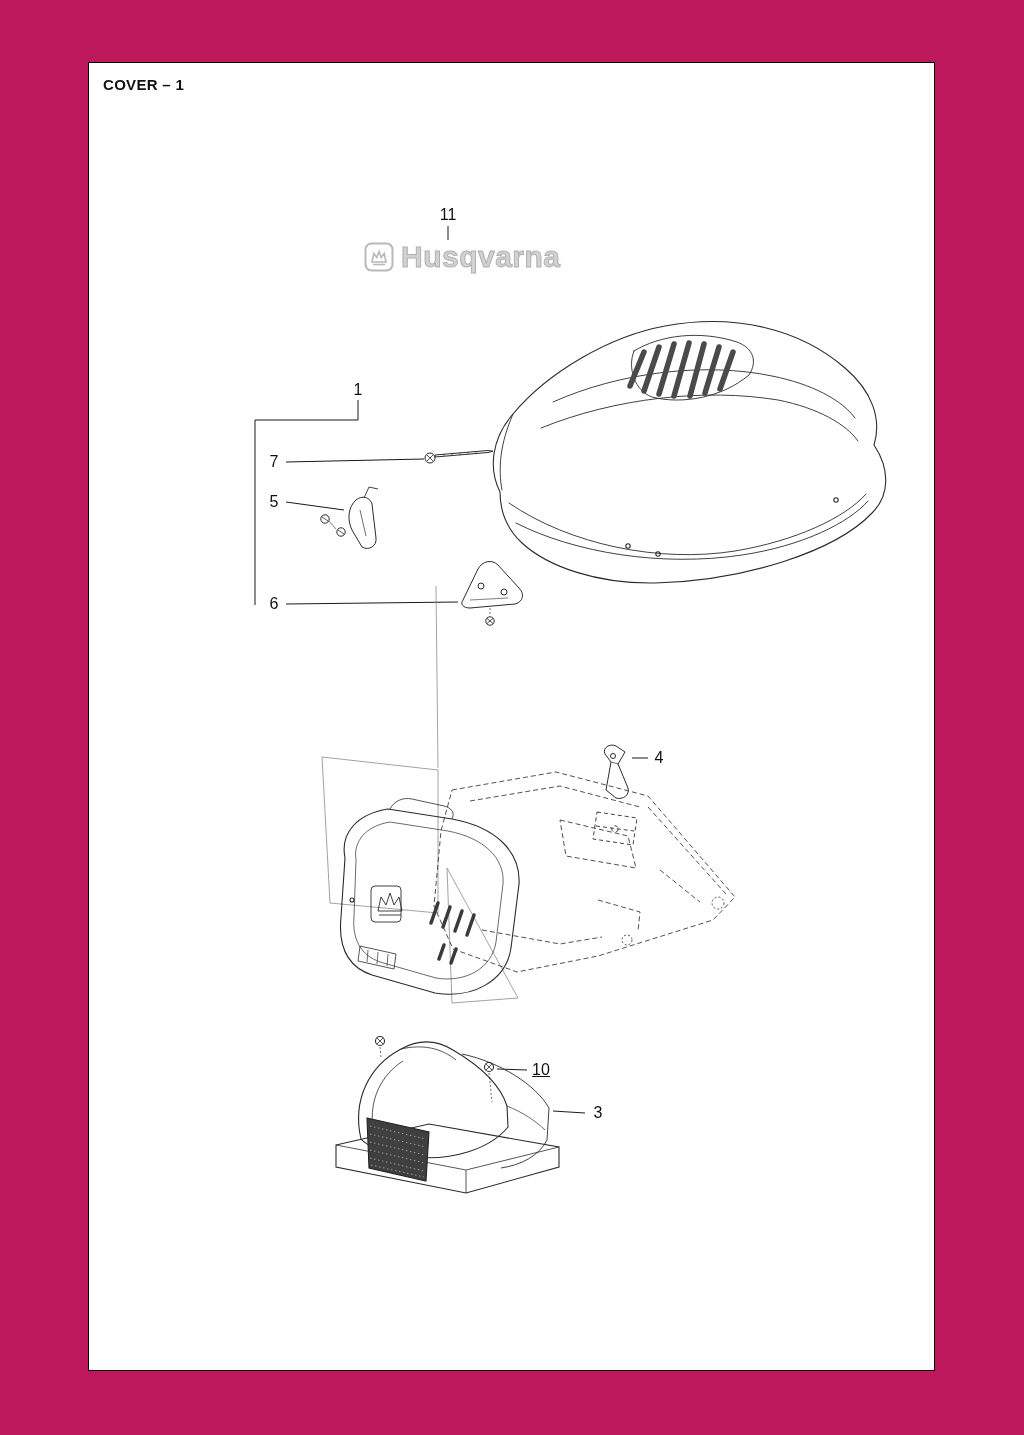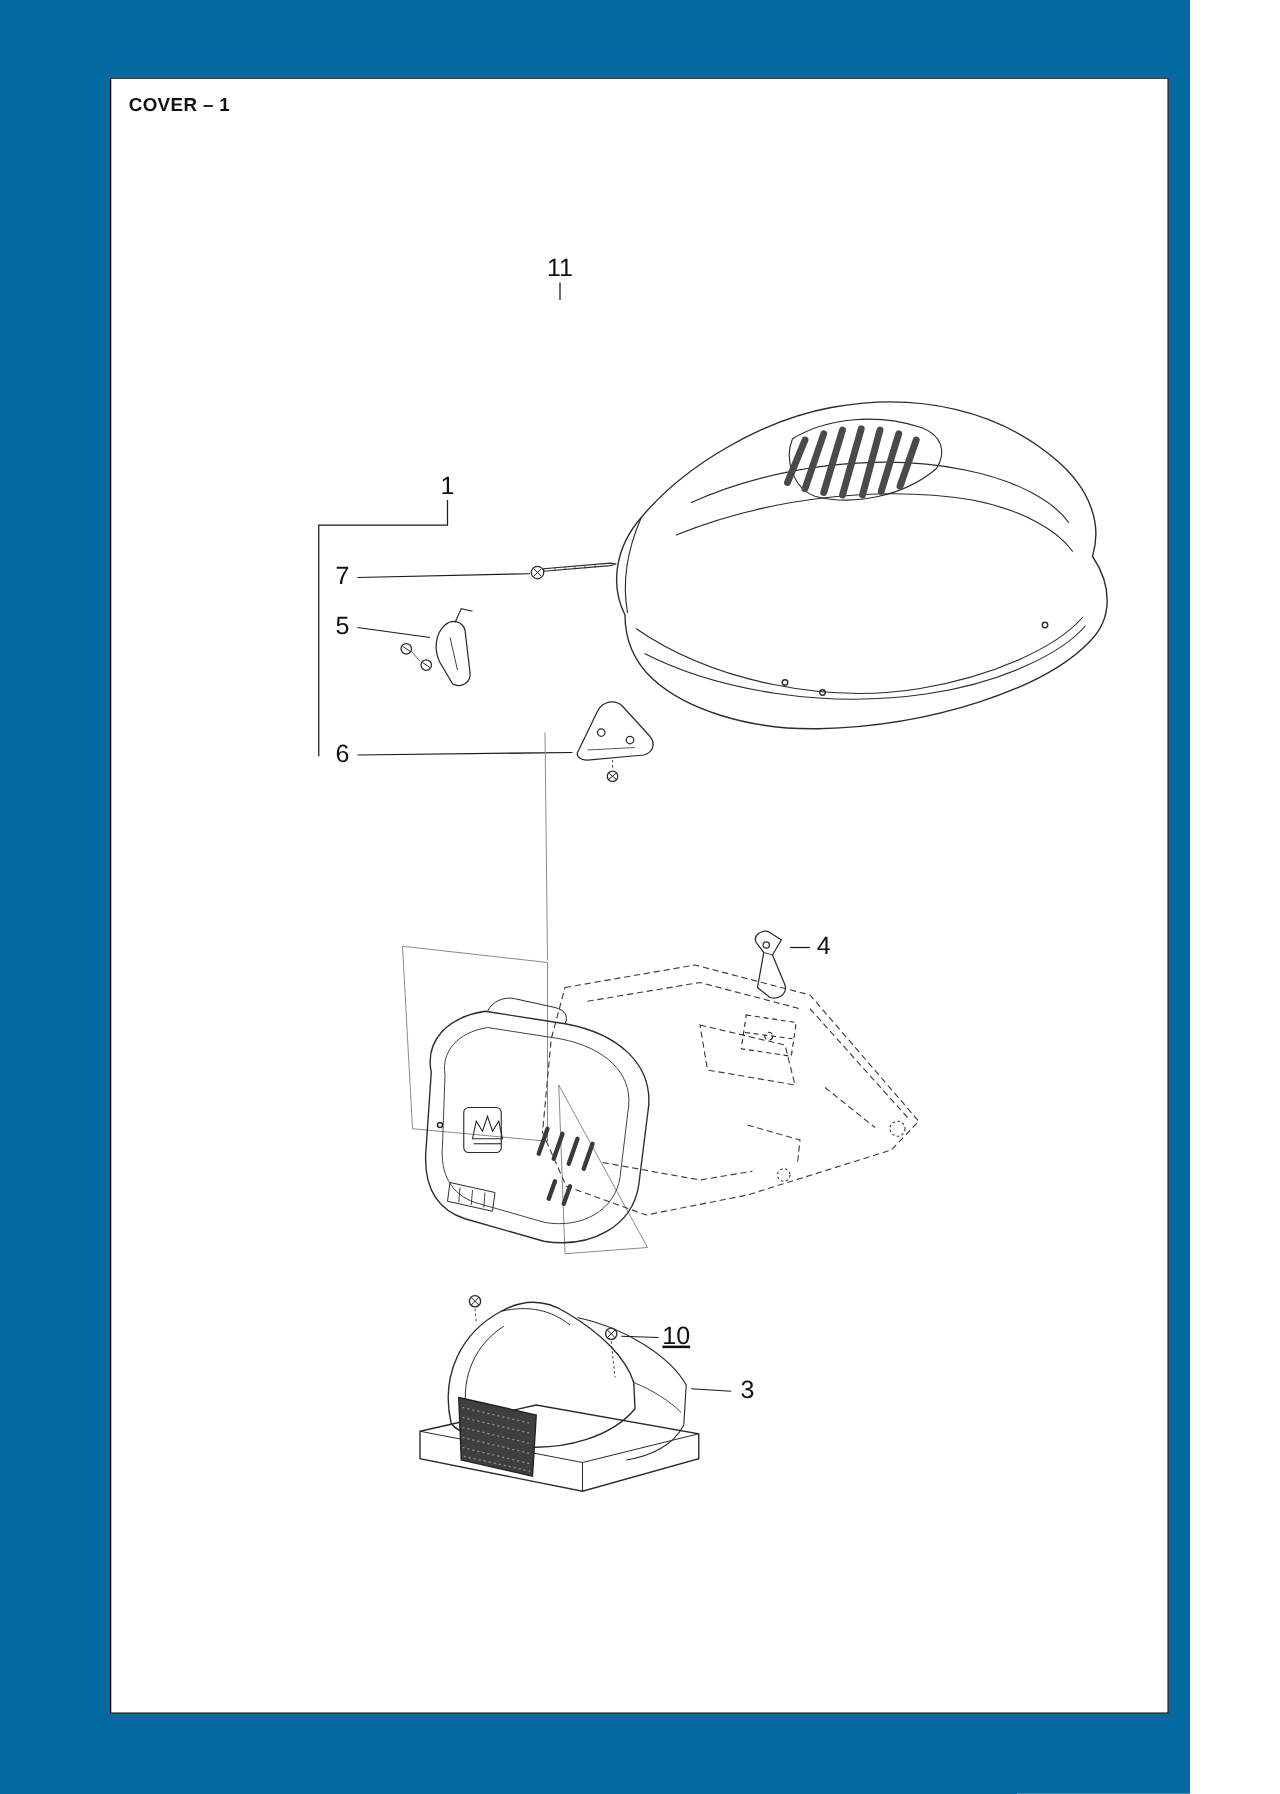--- a/index.html
+++ b/index.html
@@ -1,21 +1,21 @@
 <!DOCTYPE html>
 <html><head>
 <meta charset="utf-8">
 <style>
   * { margin:0; padding:0; box-sizing:border-box; }
   body { background:#ffffff; font-family:"Liberation Sans", sans-serif; }
-  .canvas { position:relative; width:952px; height:1435px; background:#0369a1; overflow:hidden; }
+  .canvas { position:relative; width:1024px; height:1435px; background:#be185d; overflow:hidden; }
   .frame { position:absolute; left:88px; top:62px; width:847px; height:1309px; border:1.6px solid #000; background:#fff; }
   .title { position:absolute; left:103px; top:76px; font-size:15px; font-weight:bold; color:#111; letter-spacing:.3px; }
   .art { position:absolute; left:0; top:0; }
-  .callout { position:absolute; transform:translate(-50%,-50%); font-size:20px; color:#111; white-space:nowrap; }
+  .callout { position:absolute; transform:translate(-50%,-50%); font-size:16px; color:#111; white-space:nowrap; }
   .logo { position:absolute; left:364px; top:240px; display:flex; align-items:center; gap:7px; }
   .logo-text {
     font-size:30px; font-weight:bold; letter-spacing:.5px;
     color:#d2d2d2; -webkit-text-stroke:1px #b0b0b0;
   }
 </style>
 </head>
 <body>
 
 <div class="canvas">
@@ -159,20 +159,28 @@
         <path d="M380 1047 L381 1058" stroke-width="0.7" stroke-dasharray="2 2"></path>
       </g>
       <g>
         <circle cx="489" cy="1067" r="4.5"></circle>
         <path d="M486 1064 L492 1070 M492 1064 L486 1070" stroke-width="0.8"></path>
         <path d="M489 1073 L492 1102" stroke-width="0.7" stroke-dasharray="2 2"></path>
       </g>
     </g>
   </svg>
 
+  <div class="logo">
+    <svg width="30" height="30" viewBox="0 0 30 30">
+      <rect x="1.5" y="1.5" width="27" height="27" rx="6" stroke="#b8b8b8" fill="none" stroke-width="2"></rect>
+      <path d="M8 20 L9.8 11.5 L12.8 15.5 L15 9.5 L17.2 15.5 L20.2 11.5 L22 20 Z" stroke="#b8b8b8" fill="none" stroke-width="1.6"></path>
+      <path d="M9 22.5 H21" stroke="#b8b8b8" fill="none" stroke-width="1.6"></path>
+    </svg>
+    <span class="logo-text">Husqvarna</span>
+  </div>
 
   <div class="callout" style="left:448px; top:215px;">11</div>
   <div class="callout" style="left:358px; top:390px;">1</div>
   <div class="callout" style="left:274px; top:462px;">7</div>
   <div class="callout" style="left:274px; top:502px;">5</div>
   <div class="callout" style="left:274px; top:604px;">6</div>
   <div class="callout" style="left:659px; top:758px;">4</div>
   <div class="callout" style="left:541px; top:1070px;text-decoration:underline;">10</div>
   <div class="callout" style="left:598px; top:1113px;">3</div>
 </div>

